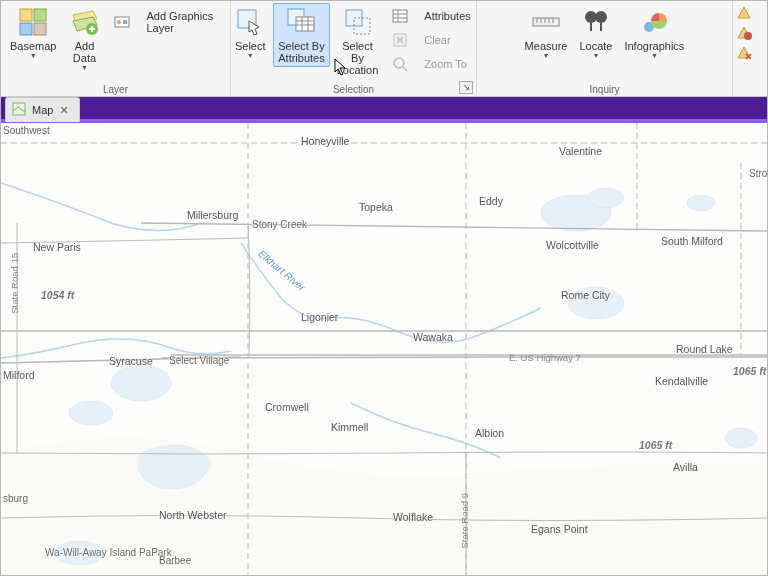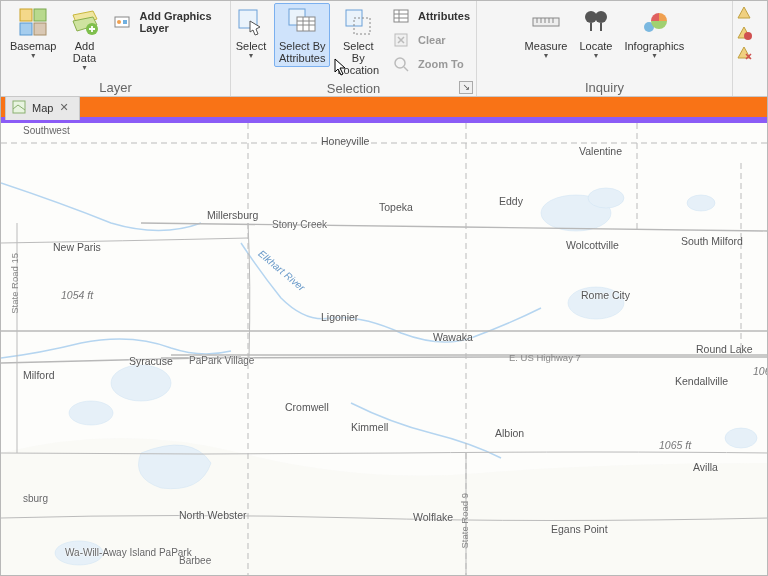--- a/index.html
+++ b/index.html
@@ -1,45 +1,45 @@
 <!DOCTYPE html>
 <html><head>
 <meta charset="utf-8">
 <style>
   * { box-sizing: border-box; }
   body { margin: 0; font-family: "Segoe UI", Arial, sans-serif; font-size: 11px; color: #333; background: #fff; width: 768px; height: 576px; overflow: hidden; border: 1px solid #b8b8b8; }
   .ribbon { background: #f5f5f5; border-bottom: 1px solid #c8c8c8; height: 96px; display: flex; position: relative; }
   .ribbon-group { display: flex; flex-direction: column; align-items: center; border-right: 1px solid #d8d8d8; padding: 2px 4px 0 4px; height: 100%; }
   .group-items { display: flex; align-items: flex-start; flex: 1; gap: 2px; }
-  .group-label { font-size: 13px; color: #666; padding: 2px 0 1px 0; text-align: center; }
+  .group-label { font-size: 10px; color: #666; padding: 2px 0 1px 0; text-align: center; }
   .rbtn { display: flex; flex-direction: column; align-items: center; justify-content: flex-start; padding: 2px 4px; cursor: pointer; text-align: center; line-height: 1.1; border: 1px solid transparent; border-radius: 2px; }
   .rbtn.active { background: #cfe3fb; border-color: #7bb0ef; }
   .rbtn .ic { width: 32px; height: 32px; display: flex; align-items: center; justify-content: center; margin-bottom: 2px; }
   .rbtn .lbl { font-size: 11px; white-space: pre-line; }
   .drop { font-size: 8px; color: #555; display: block; }
   .small-stack { display: flex; flex-direction: column; gap: 2px; justify-content: center; padding: 2px; }
-  .sbtn { display: flex; align-items: center; gap: 9px; padding: 2px 4px; cursor: pointer; border: 1px solid transparent; border-radius: 2px; font-weight: bold; }
+  .sbtn { display: flex; align-items: center; gap: 16px; padding: 2px 4px; cursor: pointer; border: 1px solid transparent; border-radius: 2px; }
   .sbtn.disabled { color: #999; cursor: default; text-align: center; }
   .sbtn .sic { width: 16px; height: 16px; display: flex; align-items: center; justify-content: center; }
   .launcher { position: absolute; font-size: 9px; color: #555; cursor: pointer; padding: 1px 2px; border: 1px solid #aaa; line-height: 1; background: #f0f0f0; }
   .side-stack { display: flex; flex-direction: column; gap: 2px; padding: 2px; }
   .side-stack .ticon { width: 18px; height: 18px; cursor: pointer; }
-  .tabstrip { background: #f97316; border-bottom: 6px solid #8b5cf6; height: 26px; display: flex; align-items: center; padding-left: 4px; }
+  .tabstrip { background: #4c1d95; border-bottom: 4px solid #8b5cf6; height: 26px; display: flex; align-items: flex-start; padding-left: 4px; }
   .tab { display: flex; align-items: center; gap: 6px; padding: 4px 10px 4px 6px; border: 1px solid #c8c8c8; border-bottom: none; background: #e8e8e8; font-size: 11px; border-radius: 3px 3px 0 0; }
   .tab .close { font-size: 11px; color: #666; cursor: pointer; }
   .map { position: relative; width: 100%; height: 454px; background: #fefefe; overflow: hidden; }
   .road { stroke: #bbb; stroke-width: 1; fill: none; }
   .road.dash { stroke-dasharray: 6 4; }
   .road.major { stroke: #b8b8b8; stroke-width: 1.4; }
   .river { stroke: #b5d5f0; stroke-width: 1.5; fill: none; }
   .lake { fill: #e6f0f8; stroke: #cfe3f2; stroke-width: 0.5; }
   .area { fill: #f5f5f0; stroke: none; opacity: 0.4; }
-  .place { position: absolute; font-size: 10.5px; color: #555; white-space: nowrap; text-shadow: 0 0 2px #fff, 0 0 2px #fff; margin-left: 20px; }
+  .place { position: absolute; font-size: 10.5px; color: #555; white-space: nowrap; text-shadow: 0 0 2px #fff, 0 0 2px #fff; }
   .place.small { font-size: 10px; color: #666; }
-  .elev { font-style: italic; color: #777; }
+  .elev { font-style: italic; color: #777; font-weight: bold; }
   .hwylbl { position: absolute; font-size: 9.5px; color: #888; white-space: nowrap; }
   .hwylbl.vert { writing-mode: vertical-rl; transform: rotate(180deg); }
   .riverlbl { position: absolute; font-size: 10px; color: #6a9ac9; font-style: italic; transform: rotate(40deg); }
   .cursor { position: absolute; width: 14px; height: 18px; pointer-events: none; z-index: 200; }
 </style>
 </head>
 <body>
 
 <div class="ribbon">
 
@@ -282,21 +282,21 @@
   <div class="place" style="top:72px;left:478px">Eddy</div>
   <div class="place" style="top:118px;left:32px">New Paris</div>
   <div class="place" style="top:116px;left:545px">Wolcottville</div>
   <div class="place" style="top:112px;left:660px">South Milford</div>
   <div class="place elev" style="top:166px;left:40px">1054 ft</div>
   <div class="place" style="top:188px;left:300px">Ligonier</div>
   <div class="place" style="top:166px;left:560px">Rome City</div>
   <div class="place" style="top:208px;left:412px">Wawaka</div>
   <div class="place" style="top:220px;left:675px">Round Lake</div>
   <div class="place" style="top:232px;left:108px">Syracuse</div>
-  <div class="place small" style="top:232px;left:168px;line-height:1.1">PaPark
+  <div class="place small" style="top:232px;left:168px;line-height:1.1">Select
 Village</div>
   <div class="place" style="top:246px;left:2px">Milford</div>
   <div class="hwylbl" style="top:229px;left:508px">E. US Highway 7</div>
   <div class="place" style="top:252px;left:654px">Kendallville</div>
   <div class="place elev" style="top:242px;left:732px">1065 ft</div>
   <div class="place" style="top:278px;left:264px">Cromwell</div>
   <div class="place" style="top:298px;left:330px">Kimmell</div>
   <div class="place" style="top:304px;left:474px">Albion</div>
   <div class="place elev" style="top:316px;left:638px">1065 ft</div>
   <div class="place small" style="top:370px;left:2px">sburg</div>

